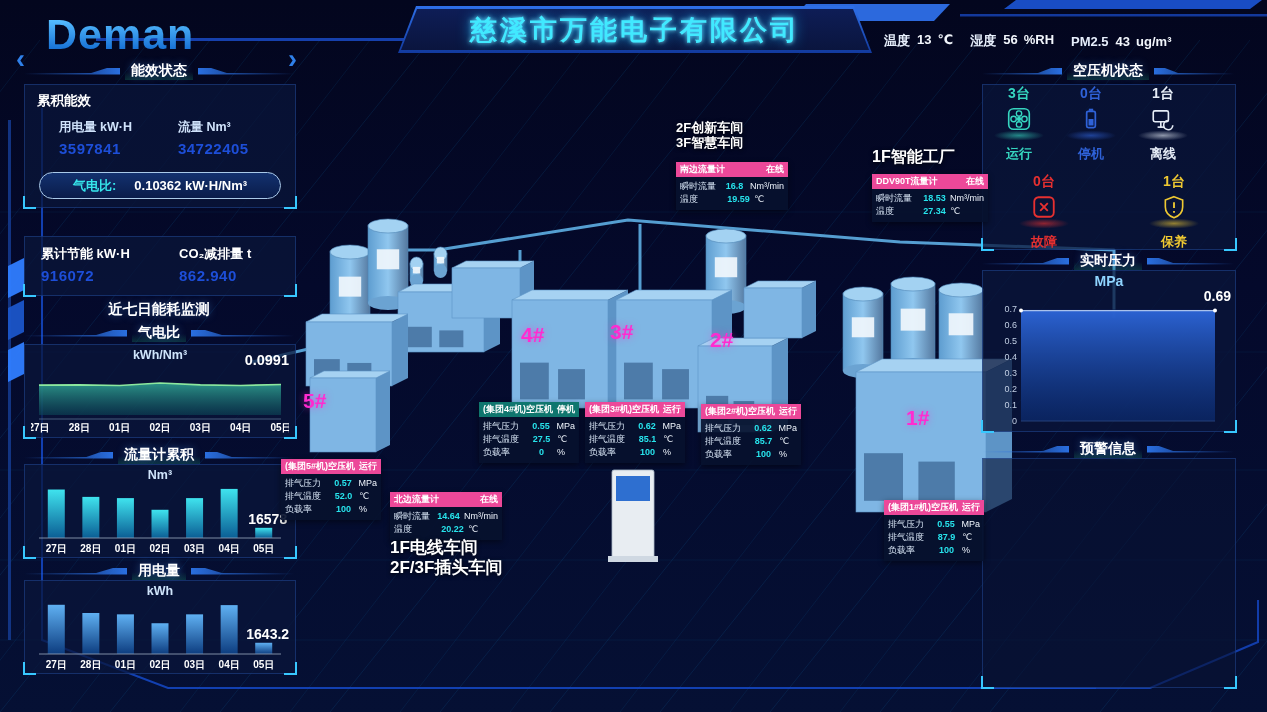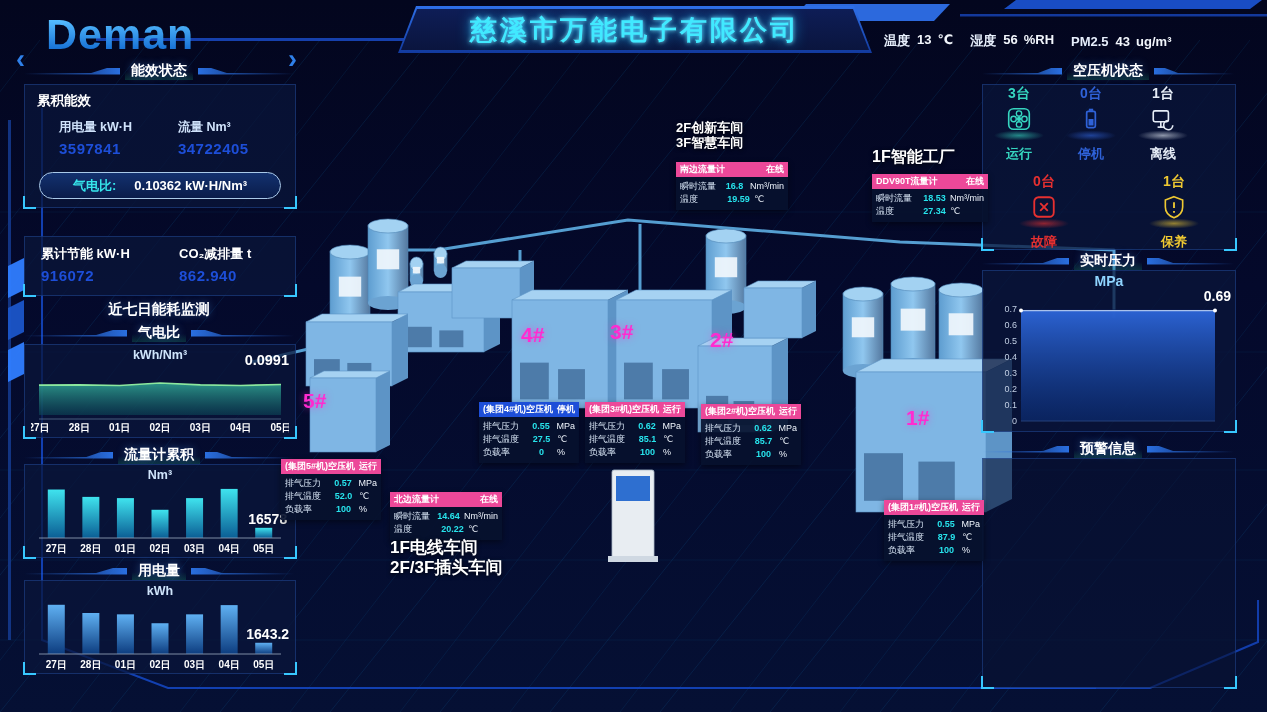--- a/index.html
+++ b/index.html
@@ -58,21 +58,21 @@
   .st-icon{width:26px;height:26px;margin-top:3px;}
   .st-glow{width:64px;height:13px;border-radius:50%;margin-top:-3px;}
   .st-label{font-size:13px;font-weight:700;margin-top:3px;}
   
   .press-unit{position:absolute;top:2px;left:0;right:0;text-align:center;font-size:14px;font-weight:700;color:#8fd4ff;}
   .press-val{position:absolute;top:17px;right:4px;font-size:14px;font-weight:700;color:#fff;margin-left:28px;}
   
   .popup{position:absolute;z-index:6;font-size:9px;line-height:13px;box-shadow:0 2px 6px rgba(0,0,0,.45);}
   .p-head{display:flex;justify-content:space-between;align-items:center;padding:1px 4px;color:#fff;font-weight:700;font-size:9px;}
   .p-head.running,.p-head.online{background:#ec4899;}
-  .p-head.stopped{background:#1d4ed8;}
+  .p-head.stopped{background:#0f766e;}
   .p-body{background:rgba(6,17,46,.92);padding:3px 4px 4px;}
   .p-row{display:flex;align-items:baseline;}
   .p-lbl{width:45px;color:#d9e6f6;}
   .p-val{color:#27e3ec;font-weight:700;min-width:27px;text-align:center;}
   .p-unit{color:#eef4fc;margin-left:2px;}
   .area-label{position:absolute;z-index:6;color:#fff;font-weight:700;font-size:15px;line-height:1.18;text-shadow:0 1px 4px rgba(0,0,0,.85);white-space:nowrap;}
   .mtag{position:absolute;z-index:5;color:#ff2bd0;font-weight:700;font-size:21px;text-shadow:0 0 7px rgba(255,43,208,.55);}
 </style>
 </head>
 <body>

